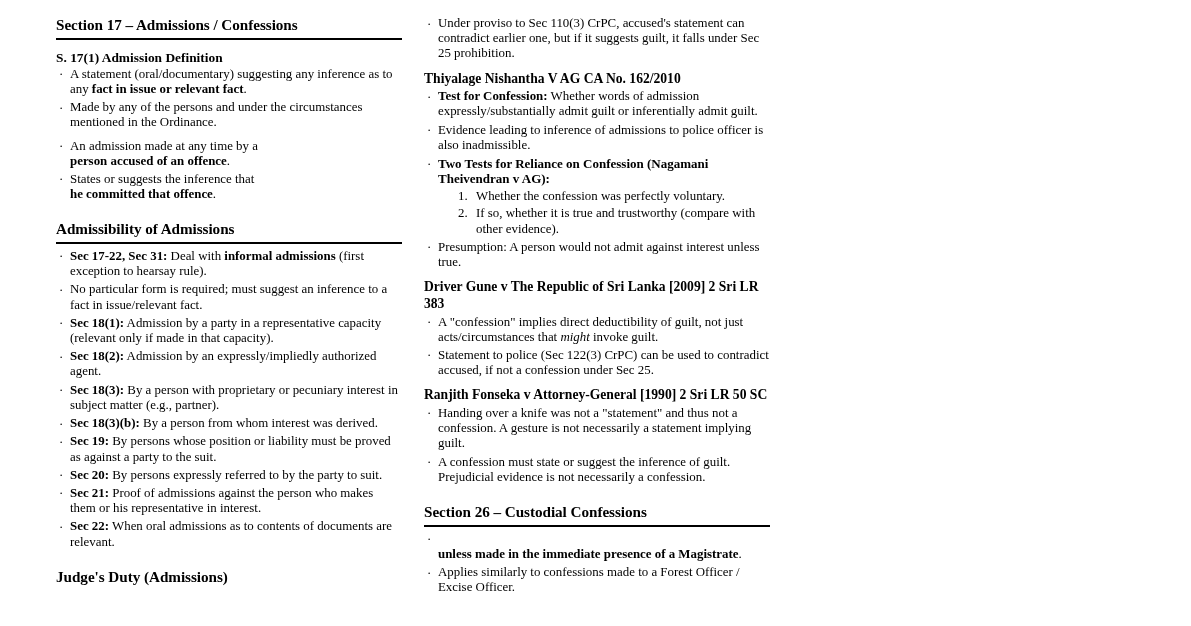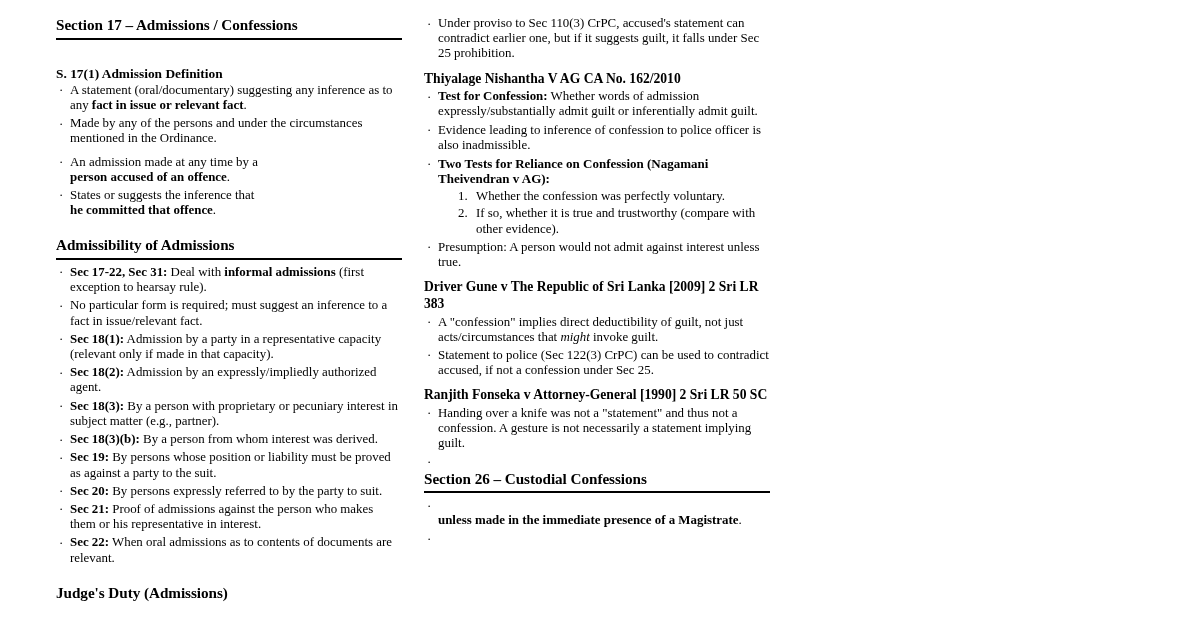--- a/index.html
+++ b/index.html
@@ -41,21 +41,21 @@
   .rule {
     border: 0;
     border-top: 2.2px solid #000;
     margin: 3px 0 5px 0;
     width: 346px;
   }
   .h-sub {
     font-size: 13.4px;
     font-weight: bold;
     line-height: 1.2;
-    margin: 16px 0 1px 0;
+    margin: 0 0 1px 0;
   }
   .h-case {
     font-size: 13.6px;
     font-weight: bold;
     line-height: 1.22;
     margin: 1px 0 2px 0;
   }
 
   
   ul.bullets {
@@ -144,21 +144,21 @@
       <div class="h-major">Judge's Duty (Admissions)</div>
     </div>
   <div class="col col-right" id="col-right">
       <ul class="bullets">
         <li><span class="bullet">·</span><span>Under proviso to Sec 110(3) CrPC, accused's statement can contradict earlier one, but if it suggests guilt, it falls under Sec 25 prohibition.</span></li>
       </ul>
       <div class="gap-sm"></div>
       <div class="h-case">Thiyalage Nishantha V AG CA No. 162/2010</div>
       <ul class="bullets">
         <li><span class="bullet">·</span><b>Test for Confession:</b><span> Whether words of admission expressly/substantially admit guilt or inferentially admit guilt.</span></li>
-        <li><span class="bullet">·</span><span>Evidence leading to inference of confession to police officer is also inadmissible.</span></li>
+        <li><span class="bullet">·</span><span>Evidence leading to inference of admissions to police officer is also inadmissible.</span></li>
       </ul>
       <ul class="bullets">
         <li class="empty-bullet">
           <span class="bullet">·</span>
           <span class="blk-head">Two Tests for Reliance on Confession (Nagamani Theivendran v AG):</span>
           <ol class="numbers">
             <li><span class="num">1.</span><span>Whether the confession was perfectly voluntary.</span></li>
             <li><span class="num">2.</span><span>If so, whether it is true and trustworthy (compare with other evidence).</span></li>
           </ol>
         </li>
@@ -169,23 +169,23 @@
       <div class="gap-sm"></div>
       <div class="h-case">Driver Gune v The Republic of Sri Lanka [2009] 2 Sri LR 383</div>
       <ul class="bullets">
         <li><span class="bullet">·</span><span>A "confession" implies direct deductibility of guilt, not just acts/circumstances that </span><i>might</i><span> invoke guilt.</span></li>
         <li><span class="bullet">·</span><span>Statement to police (Sec 122(3) CrPC) can be used to contradict accused, if not a confession under Sec 25.</span></li>
       </ul>
       <div class="gap-sm"></div>
       <div class="h-case">Ranjith Fonseka v Attorney-General [1990] 2 Sri LR 50 SC</div>
       <ul class="bullets">
         <li><span class="bullet">·</span><span>Handing over a knife was not a "statement" and thus not a confession. A gesture is not necessarily a statement implying guilt.</span></li>
-        <li><span class="bullet">·</span></li>
+        <li><span class="bullet">·</span><span>A confession must state or suggest the inference of guilt. Prejudicial evidence is not necessarily a confession.</span></li>
       </ul>
       <div class="gap-lg"></div>
       <div class="h-major">Section 26 – Custodial Confessions</div>
       <hr class="rule">
       <ul class="bullets">
         <li><span class="bullet">·</span><br><b>unless made in the immediate presence of a Magistrate</b><span>.</span></li>
-        <li><span class="bullet">·</span></li>
+        <li><span class="bullet">·</span><span>Applies similarly to confessions made to a Forest Officer / Excise Officer.</span></li>
       </ul>
     </div>
 </div>
 
 </body></html>

